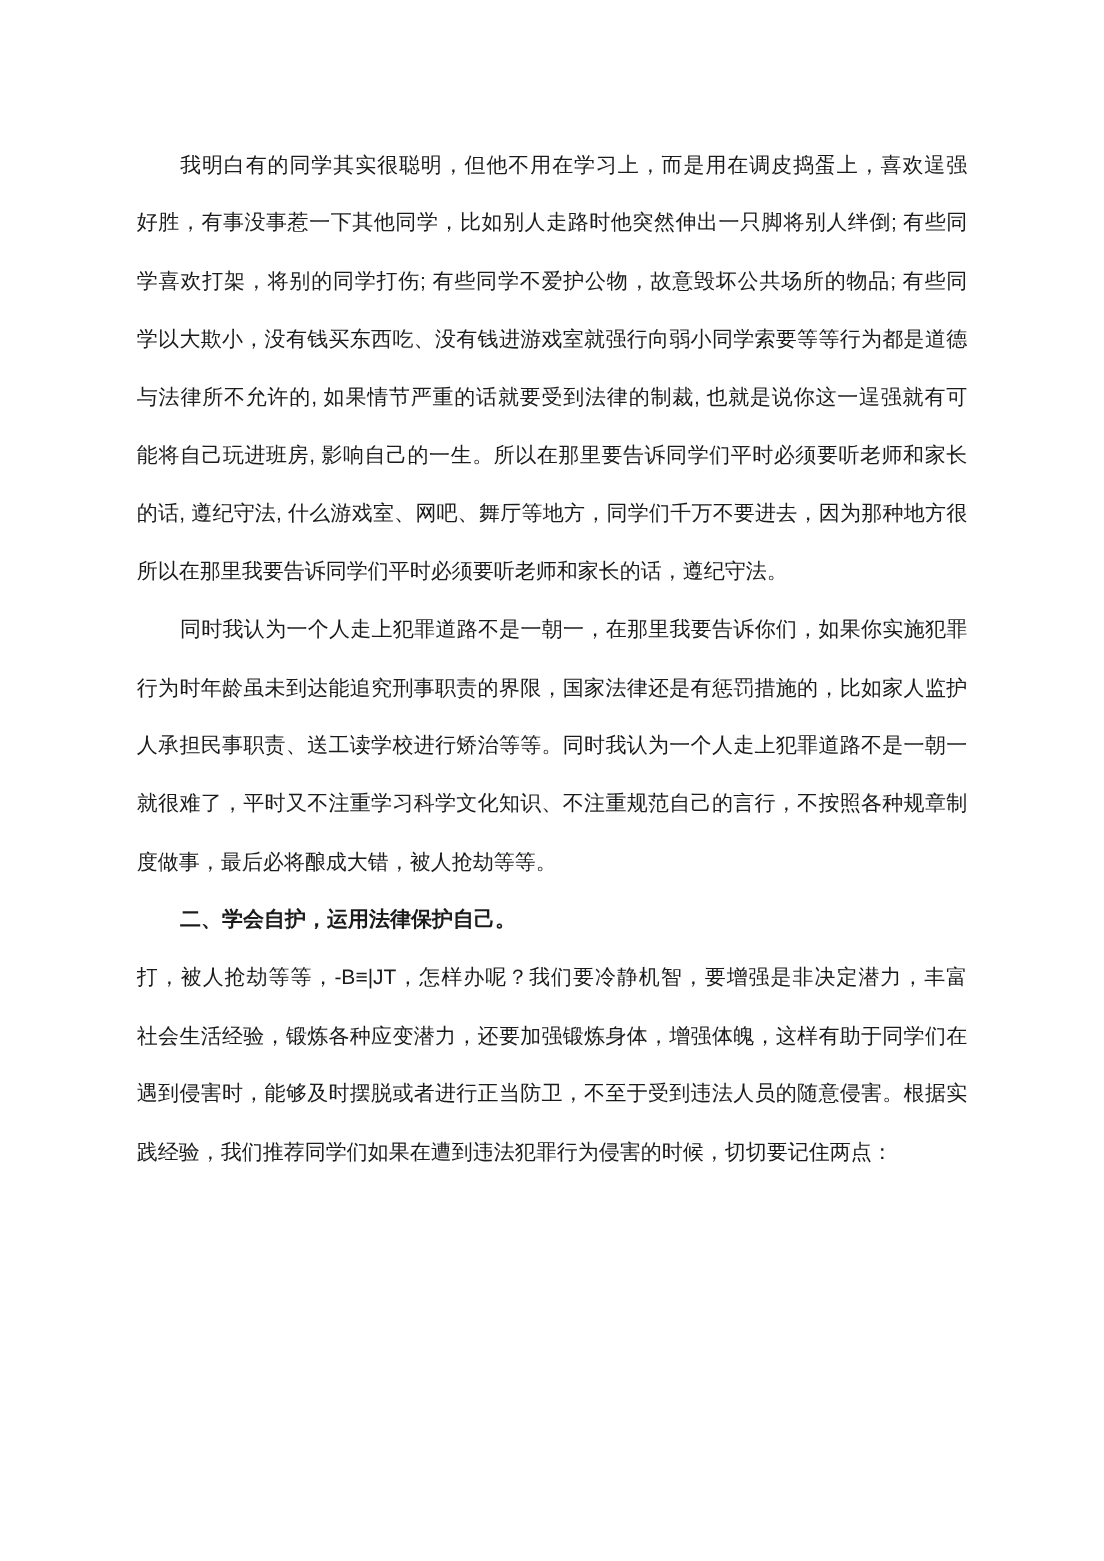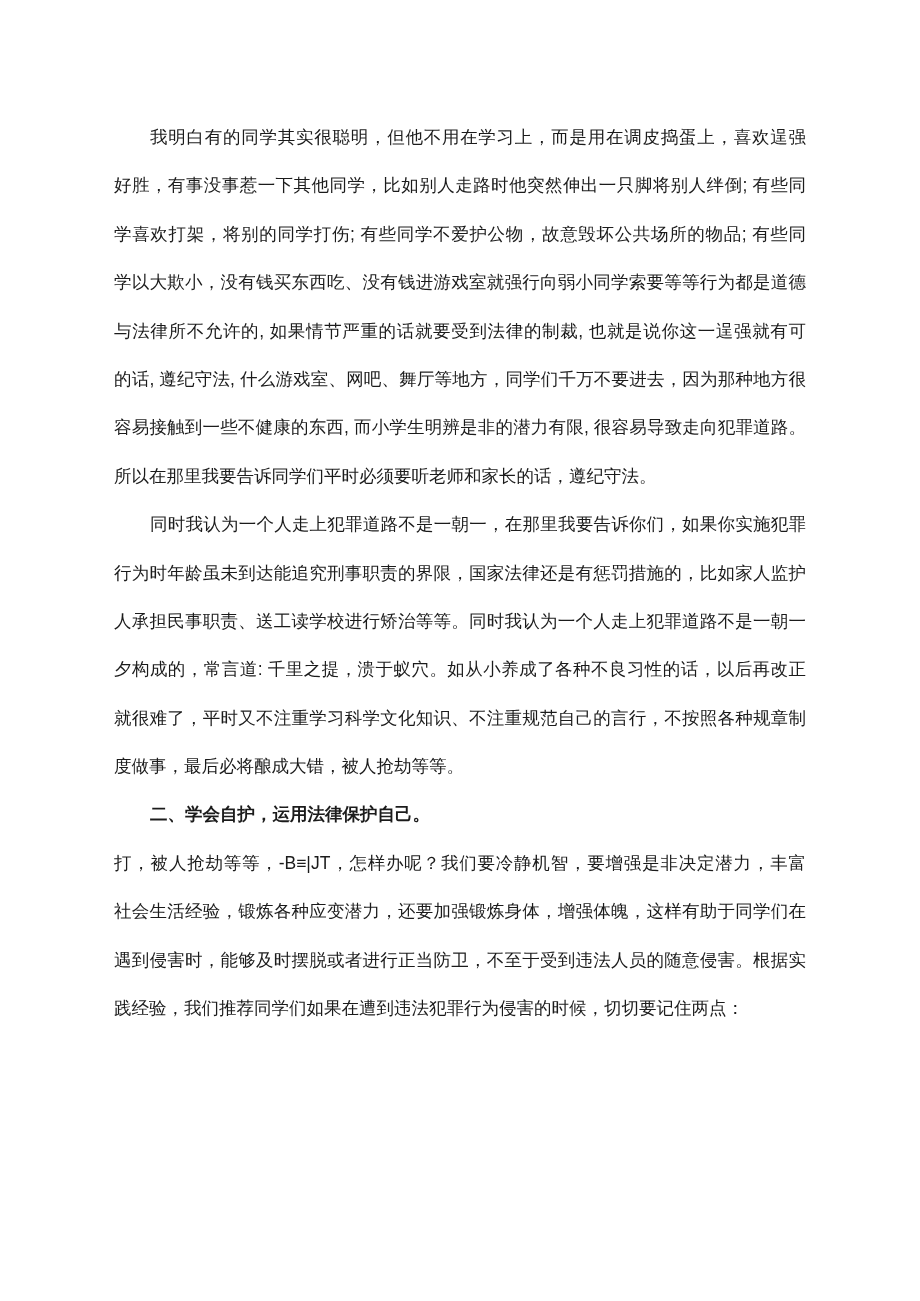--- a/index.html
+++ b/index.html
@@ -48,27 +48,26 @@
 </head>
 <body>
 
 <div class="page">
   <div class="text-block">
     <div class="ln indent">我明白有的同学其实很聪明，但他不用在学习上，而是用在调皮捣蛋上，喜欢逞强</div>
     <div class="ln">好胜，有事没事惹一下其他同学，比如别人走路时他突然伸出一只脚将别人绊倒; 有些同</div>
     <div class="ln">学喜欢打架，将别的同学打伤; 有些同学不爱护公物，故意毁坏公共场所的物品; 有些同</div>
     <div class="ln">学以大欺小，没有钱买东西吃、没有钱进游戏室就强行向弱小同学索要等等行为都是道德</div>
     <div class="ln">与法律所不允许的, 如果情节严重的话就要受到法律的制裁, 也就是说你这一逞强就有可</div>
+    <div class="ln">能将自己玩进班房, 影响自己的一生。所以在那里要告诉同学们平时必须要听老师和家长</div>
     <div class="ln">的话, 遵纪守法, 什么游戏室、网吧、舞厅等地方，同学们千万不要进去，因为那种地方很</div>
-    <div class="ln">容易接触到一些不健康的东西, 而小学生明辨是非的潜力有限, 很容易导致走向犯罪道路。</div>
     <div class="ln left">所以在那里我要告诉同学们平时必须要听老师和家长的话，遵纪守法。</div>
     <div class="ln indent">同时我认为一个人走上犯罪道路不是一朝一，在那里我要告诉你们，如果你实施犯罪</div>
     <div class="ln">行为时年龄虽未到达能追究刑事职责的界限，国家法律还是有惩罚措施的，比如家人监护</div>
     <div class="ln">人承担民事职责、送工读学校进行矫治等等。同时我认为一个人走上犯罪道路不是一朝一</div>
-    <div class="ln">夕构成的，常言道: 千里之提，溃于蚁穴。如从小养成了各种不良习性的话，以后再改正</div>
     <div class="ln">就很难了，平时又不注重学习科学文化知识、不注重规范自己的言行，不按照各种规章制</div>
     <div class="ln left">度做事，最后必将酿成大错，被人抢劫等等。</div>
     <div class="ln indent left bold">二、学会自护，运用法律保护自己。</div>
     <div class="ln">打，被人抢劫等等，-B≡|JT，怎样办呢？我们要冷静机智，要增强是非决定潜力，丰富</div>
     <div class="ln">社会生活经验，锻炼各种应变潜力，还要加强锻炼身体，增强体魄，这样有助于同学们在</div>
     <div class="ln">遇到侵害时，能够及时摆脱或者进行正当防卫，不至于受到违法人员的随意侵害。根据实</div>
     <div class="ln left">践经验，我们推荐同学们如果在遭到违法犯罪行为侵害的时候，切切要记住两点：</div>
   </div>
 </div>
 

